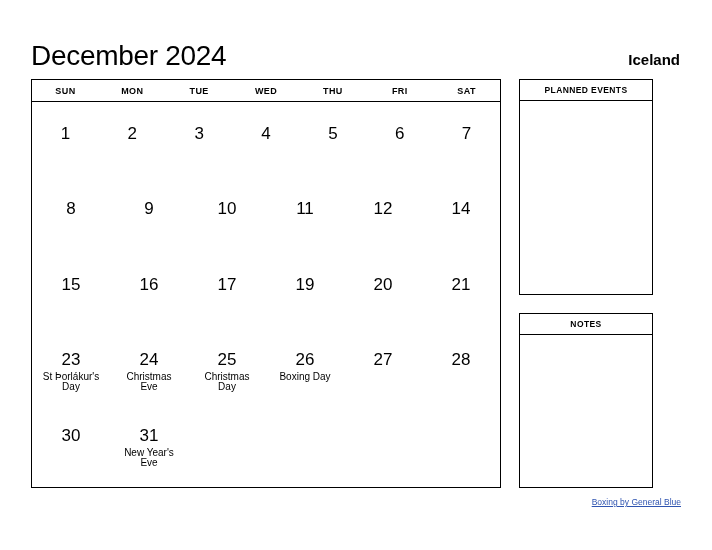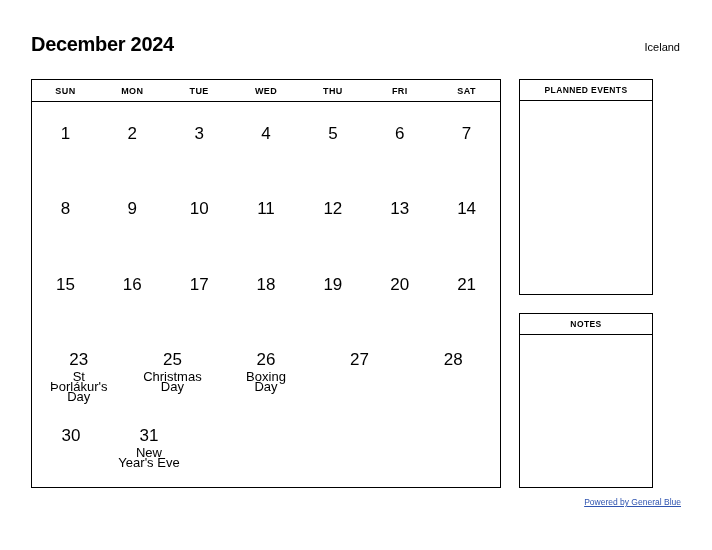--- a/index.html
+++ b/index.html
@@ -21,29 +21,30 @@
     position: absolute;
     left: 31px;
     top: 28px;
     width: 650px;
     height: 40px;
     display: flex;
     align-items: baseline;
     justify-content: space-between;
   }
   .month-title {
-    font-size: 20px;
-    font-weight: bold;
+    font-size: 28px;
+    font-weight: normal;
     letter-spacing: -0.3px;
     line-height: 32px;
     white-space: nowrap;
+    margin-top: 12px;
   }
   .country-title {
-    font-size: 11px;
-    font-weight: normal;
+    font-size: 15px;
+    font-weight: bold;
     line-height: 20px;
     white-space: nowrap;
     padding-right: 1px;
   }
 
   
   .calendar {
     position: absolute;
     left: 31px;
     top: 79px;
@@ -89,21 +90,21 @@
     padding-top: 14px;
     box-sizing: border-box;
     min-width: 0;
   }
   .day-number {
     font-size: 17px;
     line-height: 20px;
     font-weight: normal;
   }
   .day-event {
-    font-size: 13px;
+    font-size: 10px;
     line-height: 10px;
     text-align: center;
     margin-top: 2px;
     padding: 0 3px;
     max-width: 64px;
     word-wrap: break-word;
   }
   .day-cell.empty .day-number,
   .day-cell.empty .day-event {
     visibility: hidden;
@@ -228,64 +229,60 @@
       </div>
       <div class="day-cell">
         <div class="day-number">11</div>
         <div class="day-event"></div>
       </div>
       <div class="day-cell">
         <div class="day-number">12</div>
         <div class="day-event"></div>
       </div>
       <div class="day-cell">
-        <div class="day-number">13</div>
-        <div class="day-event"></div>
-      </div>
-      <div class="day-cell">
         <div class="day-number">14</div>
         <div class="day-event"></div>
       </div>
     </div>
 
     <div class="week-row">
       <div class="day-cell">
         <div class="day-number">15</div>
         <div class="day-event"></div>
       </div>
       <div class="day-cell">
         <div class="day-number">16</div>
         <div class="day-event"></div>
       </div>
       <div class="day-cell">
         <div class="day-number">17</div>
-        <div class="day-event"></div>
-      </div>
-      <div class="day-cell">
-        <div class="day-number">18</div>
         <div class="day-event"></div>
       </div>
       <div class="day-cell">
         <div class="day-number">19</div>
         <div class="day-event"></div>
       </div>
       <div class="day-cell">
         <div class="day-number">20</div>
         <div class="day-event"></div>
       </div>
       <div class="day-cell">
         <div class="day-number">21</div>
         <div class="day-event"></div>
       </div>
     </div>
 
     <div class="week-row">
       <div class="day-cell">
         <div class="day-number">23</div>
         <div class="day-event">St Þorlákur's Day</div>
+      </div>
+      <div class="day-cell">
+        <div class="day-number">24</div>
+        <div class="day-event">Christmas Eve</div>
       </div>
       <div class="day-cell">
         <div class="day-number">25</div>
         <div class="day-event">Christmas Day</div>
       </div>
       <div class="day-cell">
         <div class="day-number">26</div>
         <div class="day-event">Boxing Day</div>
       </div>
       <div class="day-cell">
@@ -332,14 +329,14 @@
   <div class="panel-header">PLANNED EVENTS</div>
   <div class="panel-body"></div>
 </div>
 
 <div class="panel panel-notes">
   <div class="panel-header">NOTES</div>
   <div class="panel-body"></div>
 </div>
 
 <div class="footer-link">
-  <a href="#">Powered by General Blue</a>
+  <a href="#">Boxing by General Blue</a>
 </div>
 
 </body></html>

